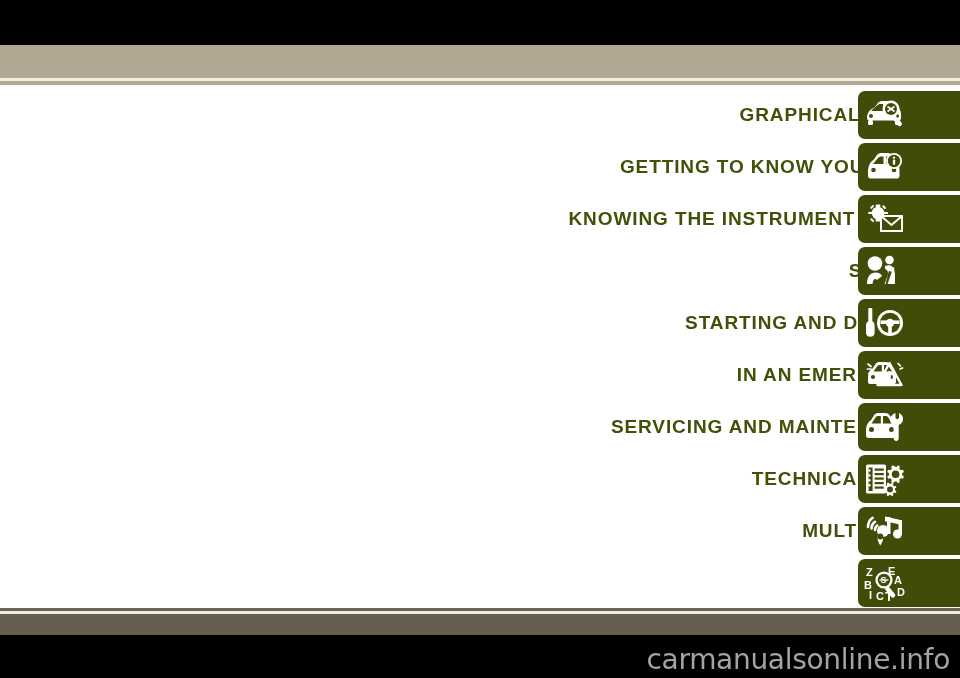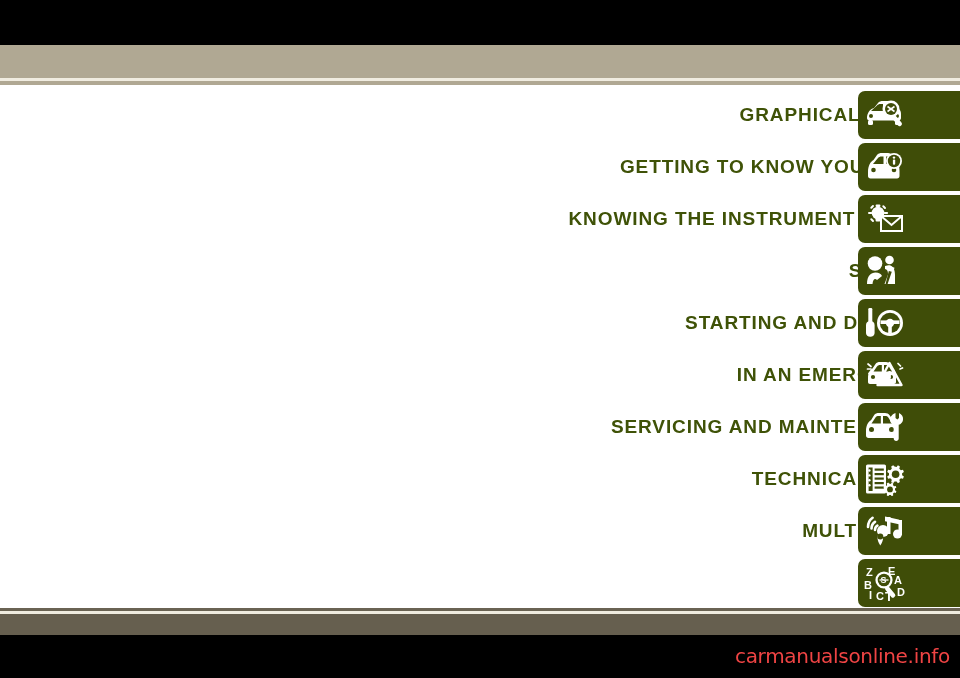--- a/index.html
+++ b/index.html
@@ -80,23 +80,23 @@
     width: 960px; height: 43px;
     background: #000000;
   }
 
   
   .watermark {
     position: absolute;
     right: 10px;
     top: 646px;
     font-family: "DejaVu Sans", sans-serif;
-    font-size: 20px;
+    font-size: 28px;
     letter-spacing: -0.3px;
-    color: #ef4444;
+    color: #a3a3a3;
     line-height: 1;
     white-space: nowrap;
   }
 
   
   .toc {
     position: absolute;
     left: 0;
     top: 91px;
     width: 960px;

